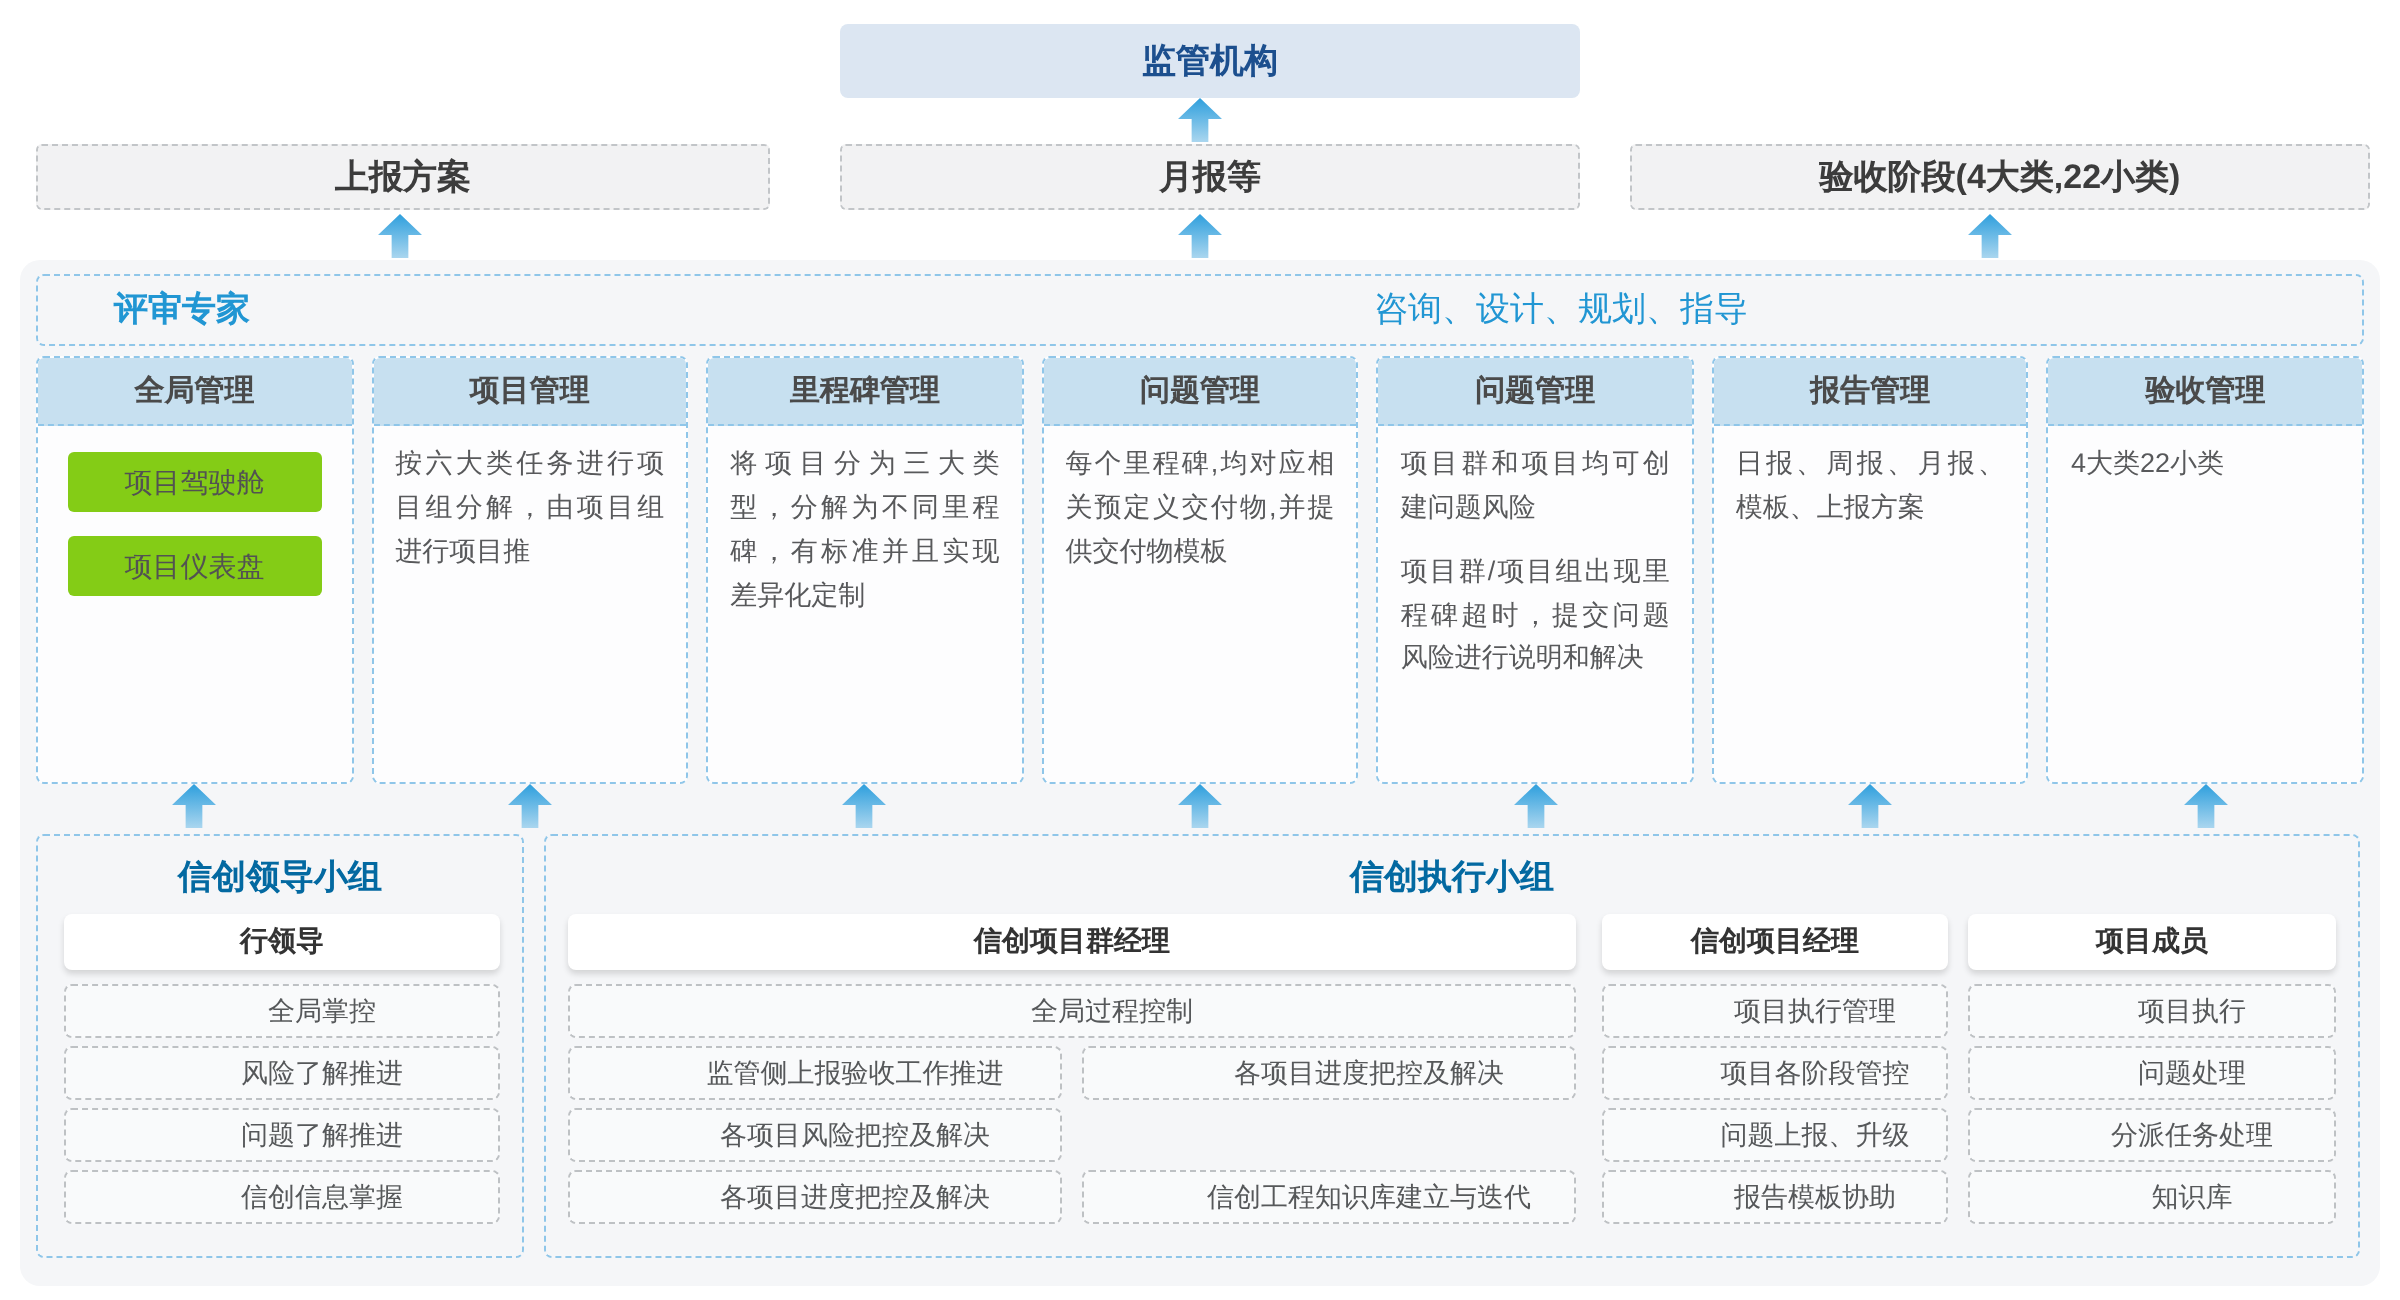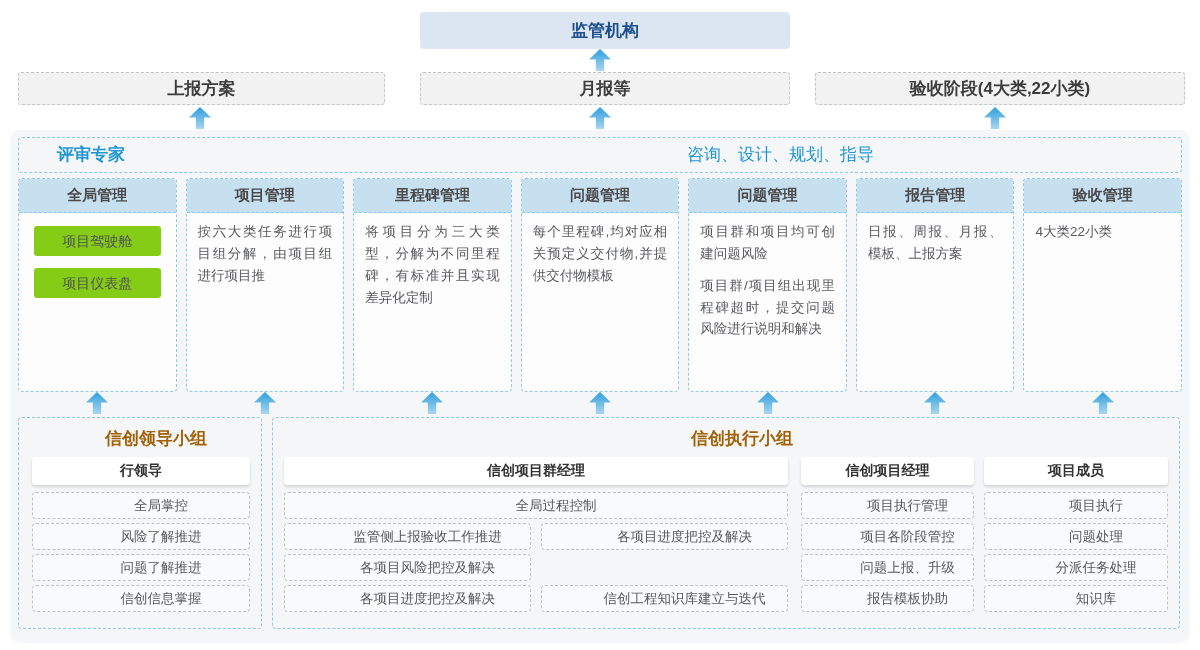--- a/index.html
+++ b/index.html
@@ -45,22 +45,22 @@
   .pill-body{padding:13px 15px;}
   .gray-pill{background:#84cc16;border-radius:3px;height:30px;margin-bottom:12px;
     display:flex;align-items:center;justify-content:center;
     font-size:14px;color:#525252;}
 
   
   .group-box{position:absolute;top:417px;height:212px;border:1.6px dashed #8fc6e9;
     border-radius:4px;box-sizing:border-box;background:#f5f6f8;}
   .leader-box{left:18px;width:244px;}
   .exec-box{left:272px;width:908px;}
-  .group-title{position:absolute;top:9px;left:16px;width:100%;text-align:center;
-    color:#a16207;font-weight:bold;font-size:17px;}
+  .group-title{position:absolute;top:9px;left:0;width:100%;text-align:center;
+    color:#0369a1;font-weight:bold;font-size:17px;}
   .role-pill{height:28px;background:#ffffff;border-radius:4px;
     box-shadow:0 2px 3px rgba(0,0,0,0.14);display:flex;align-items:center;justify-content:center;
     font-weight:bold;font-size:14px;color:#333333;margin-bottom:7px;}
   .task{height:27px;border:1.4px dashed #bec1c4;border-radius:4px;box-sizing:border-box;
     display:flex;align-items:center;justify-content:center;
     font-size:13.5px;color:#56585a;margin-bottom:4px;background:rgba(255,255,255,0.45);padding-left:40px;}
   .stack{position:absolute;top:39px;display:flex;flex-direction:column;}
   .leader-stack{left:13px;width:218px;}
   .pm-stack{left:11px;width:504px;}
   .pjm-stack{left:528px;width:173px;}

